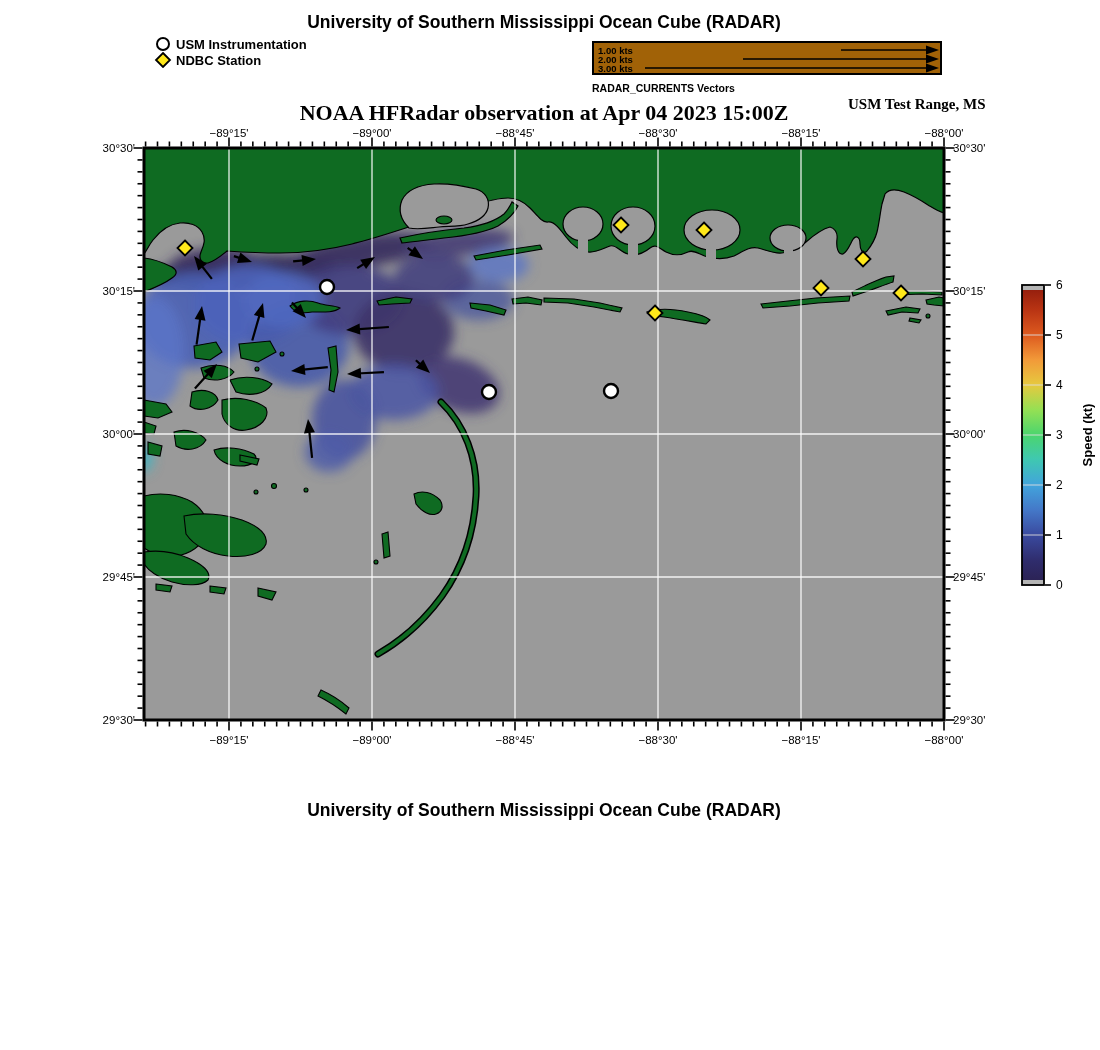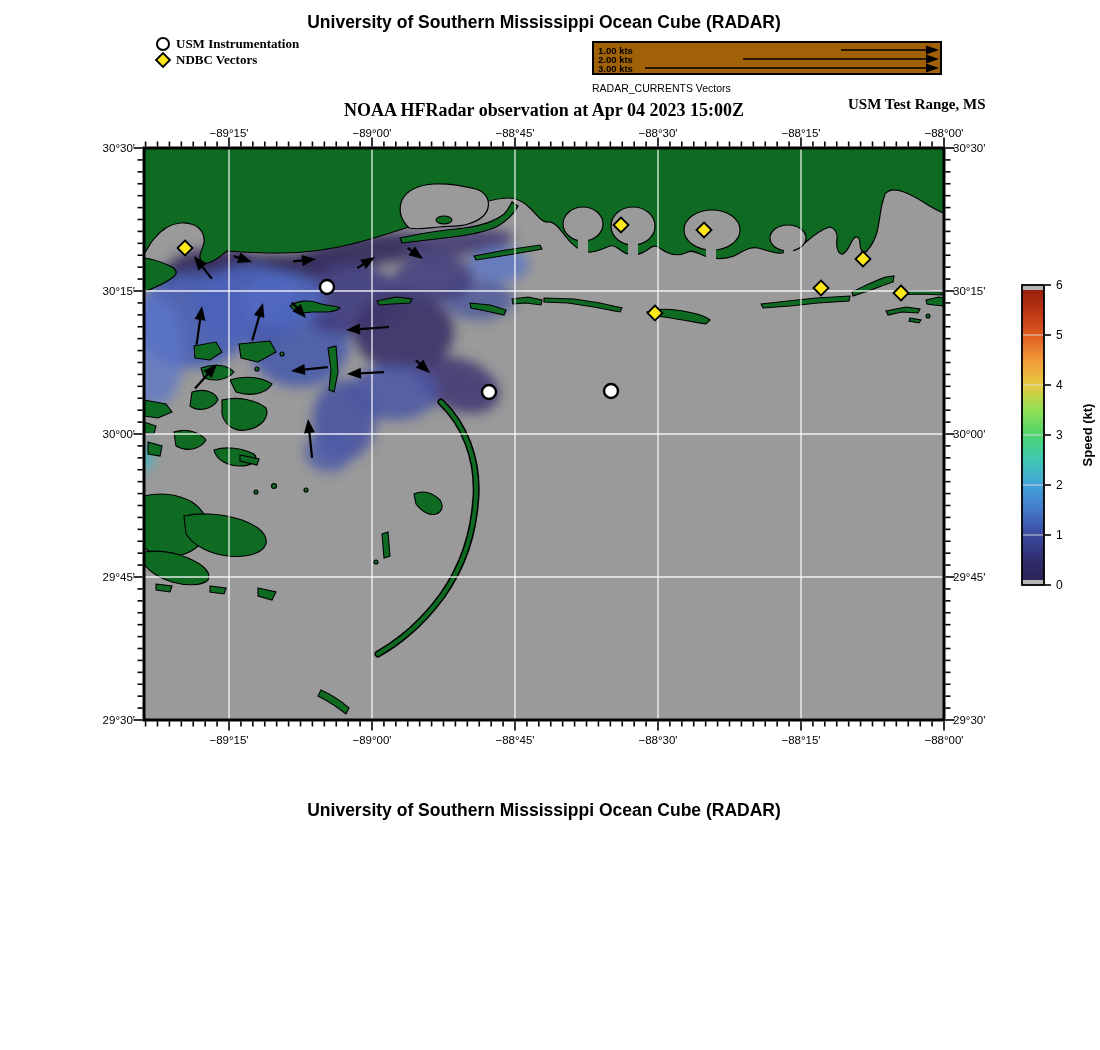--- a/index.html
+++ b/index.html
@@ -2,28 +2,28 @@
 <html><head>
 <meta charset="utf-8">
 <style>
   html,body{margin:0;padding:0;background:#ffffff;}
   .page{position:relative;width:1100px;height:854px;background:#ffffff;overflow:hidden;
         font-family:"Liberation Sans",sans-serif;color:#000;margin-left:44px;}
   .title-top,.title-bottom{position:absolute;left:0;width:1000px;text-align:center;
         font-size:17.5px;font-weight:bold;font-family:"Liberation Sans",sans-serif;}
   .title-top{top:12px;}
   .title-bottom{top:800px;}
-  .legend{position:absolute;left:110px;top:36px;font-family:Liberation Serif, serif;}
+  .legend{position:absolute;left:110px;top:36px;}
   .legend-row{display:flex;align-items:center;height:16px;}
   .legend-row span{font-size:13px;font-weight:bold;margin-left:2px;}
   .scale-box{position:absolute;left:548px;top:41px;width:350px;height:34px;
         border:2px solid #000;background:#a16207;box-sizing:border-box;}
-  .scale-caption{position:absolute;left:548px;top:82px;font-size:10.5px;font-weight:normal;}
+  .scale-caption{position:absolute;left:548px;top:82px;font-size:10.5px;font-weight:bold;}
   .obs-title{position:absolute;left:0;top:100px;width:1000px;text-align:center;
-        font-size:18px;font-weight:bold;font-family:"Liberation Serif",serif;}
+        font-size:22px;font-weight:bold;font-family:"Liberation Serif",serif;}
   .range-label{position:absolute;left:804px;top:96px;font-size:15px;font-weight:bold;
         font-family:"Liberation Serif",serif;}
   svg text{font-family:"Liberation Sans",sans-serif;}
 </style>
 </head>
 <body>
 
 <div class="page">
 
   <div class="title-top">University of Southern Mississippi Ocean Cube (RADAR)</div>
@@ -32,21 +32,21 @@
     <div class="legend-row">
       <svg width="20" height="16">
         <circle cx="9" cy="8" r="6" fill="#ffffff" stroke="#000" stroke-width="2"></circle>
       </svg>
       <span>USM Instrumentation</span>
     </div>
     <div class="legend-row">
       <svg width="20" height="16">
         <path d="M9,1 L16,8 L9,15 L2,8 Z" fill="#ffe81a" stroke="#000" stroke-width="1.8"></path>
       </svg>
-      <span>NDBC Vectors</span>
+      <span>NDBC Station</span>
     </div>
   </div>
 
   <div class="scale-box">
     <svg id="scale-svg" width="346" height="30">
         <text x="4" y="10.5" font-size="9.5" font-weight="bold">1.00 kts</text>
         <line x1="247" y1="7" x2="335" y2="7" stroke="#000" stroke-width="1.3"></line>
         <polygon points="345,7 332,2.5 332,11.5" fill="#000"></polygon>
         <text x="4" y="19.5" font-size="9.5" font-weight="bold">2.00 kts</text>
         <line x1="149" y1="16" x2="335" y2="16" stroke="#000" stroke-width="1.3"></line>

